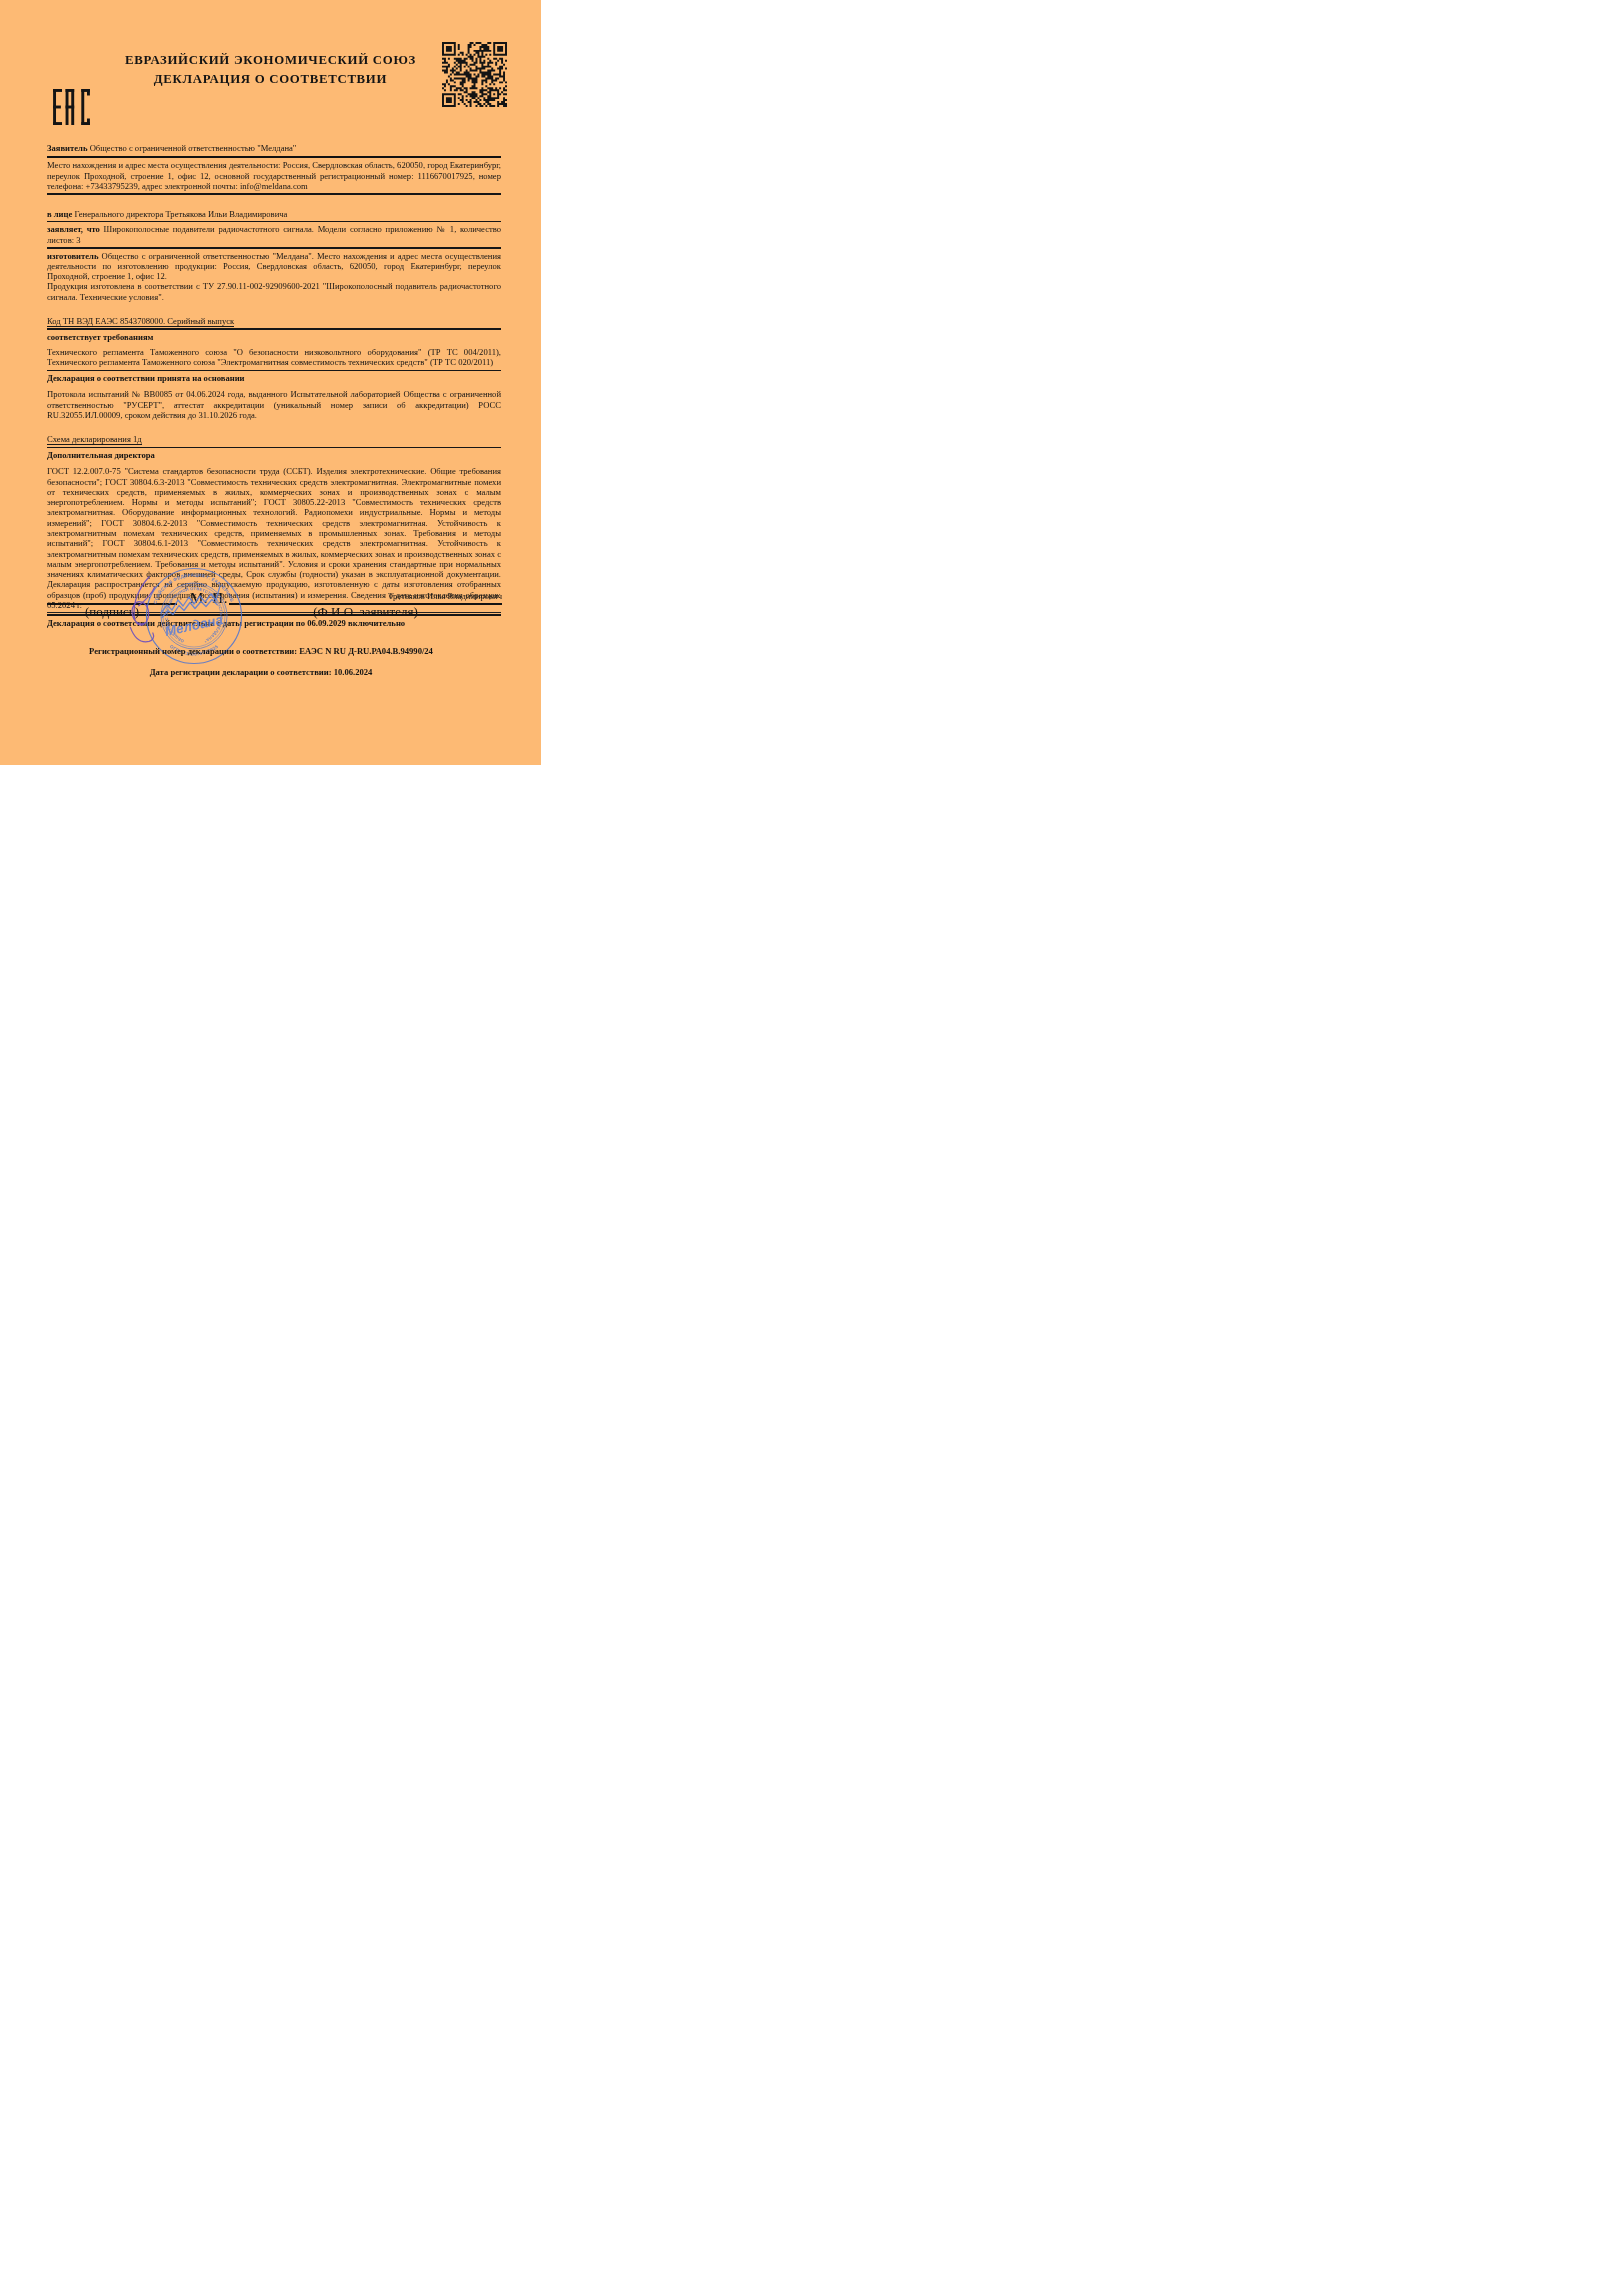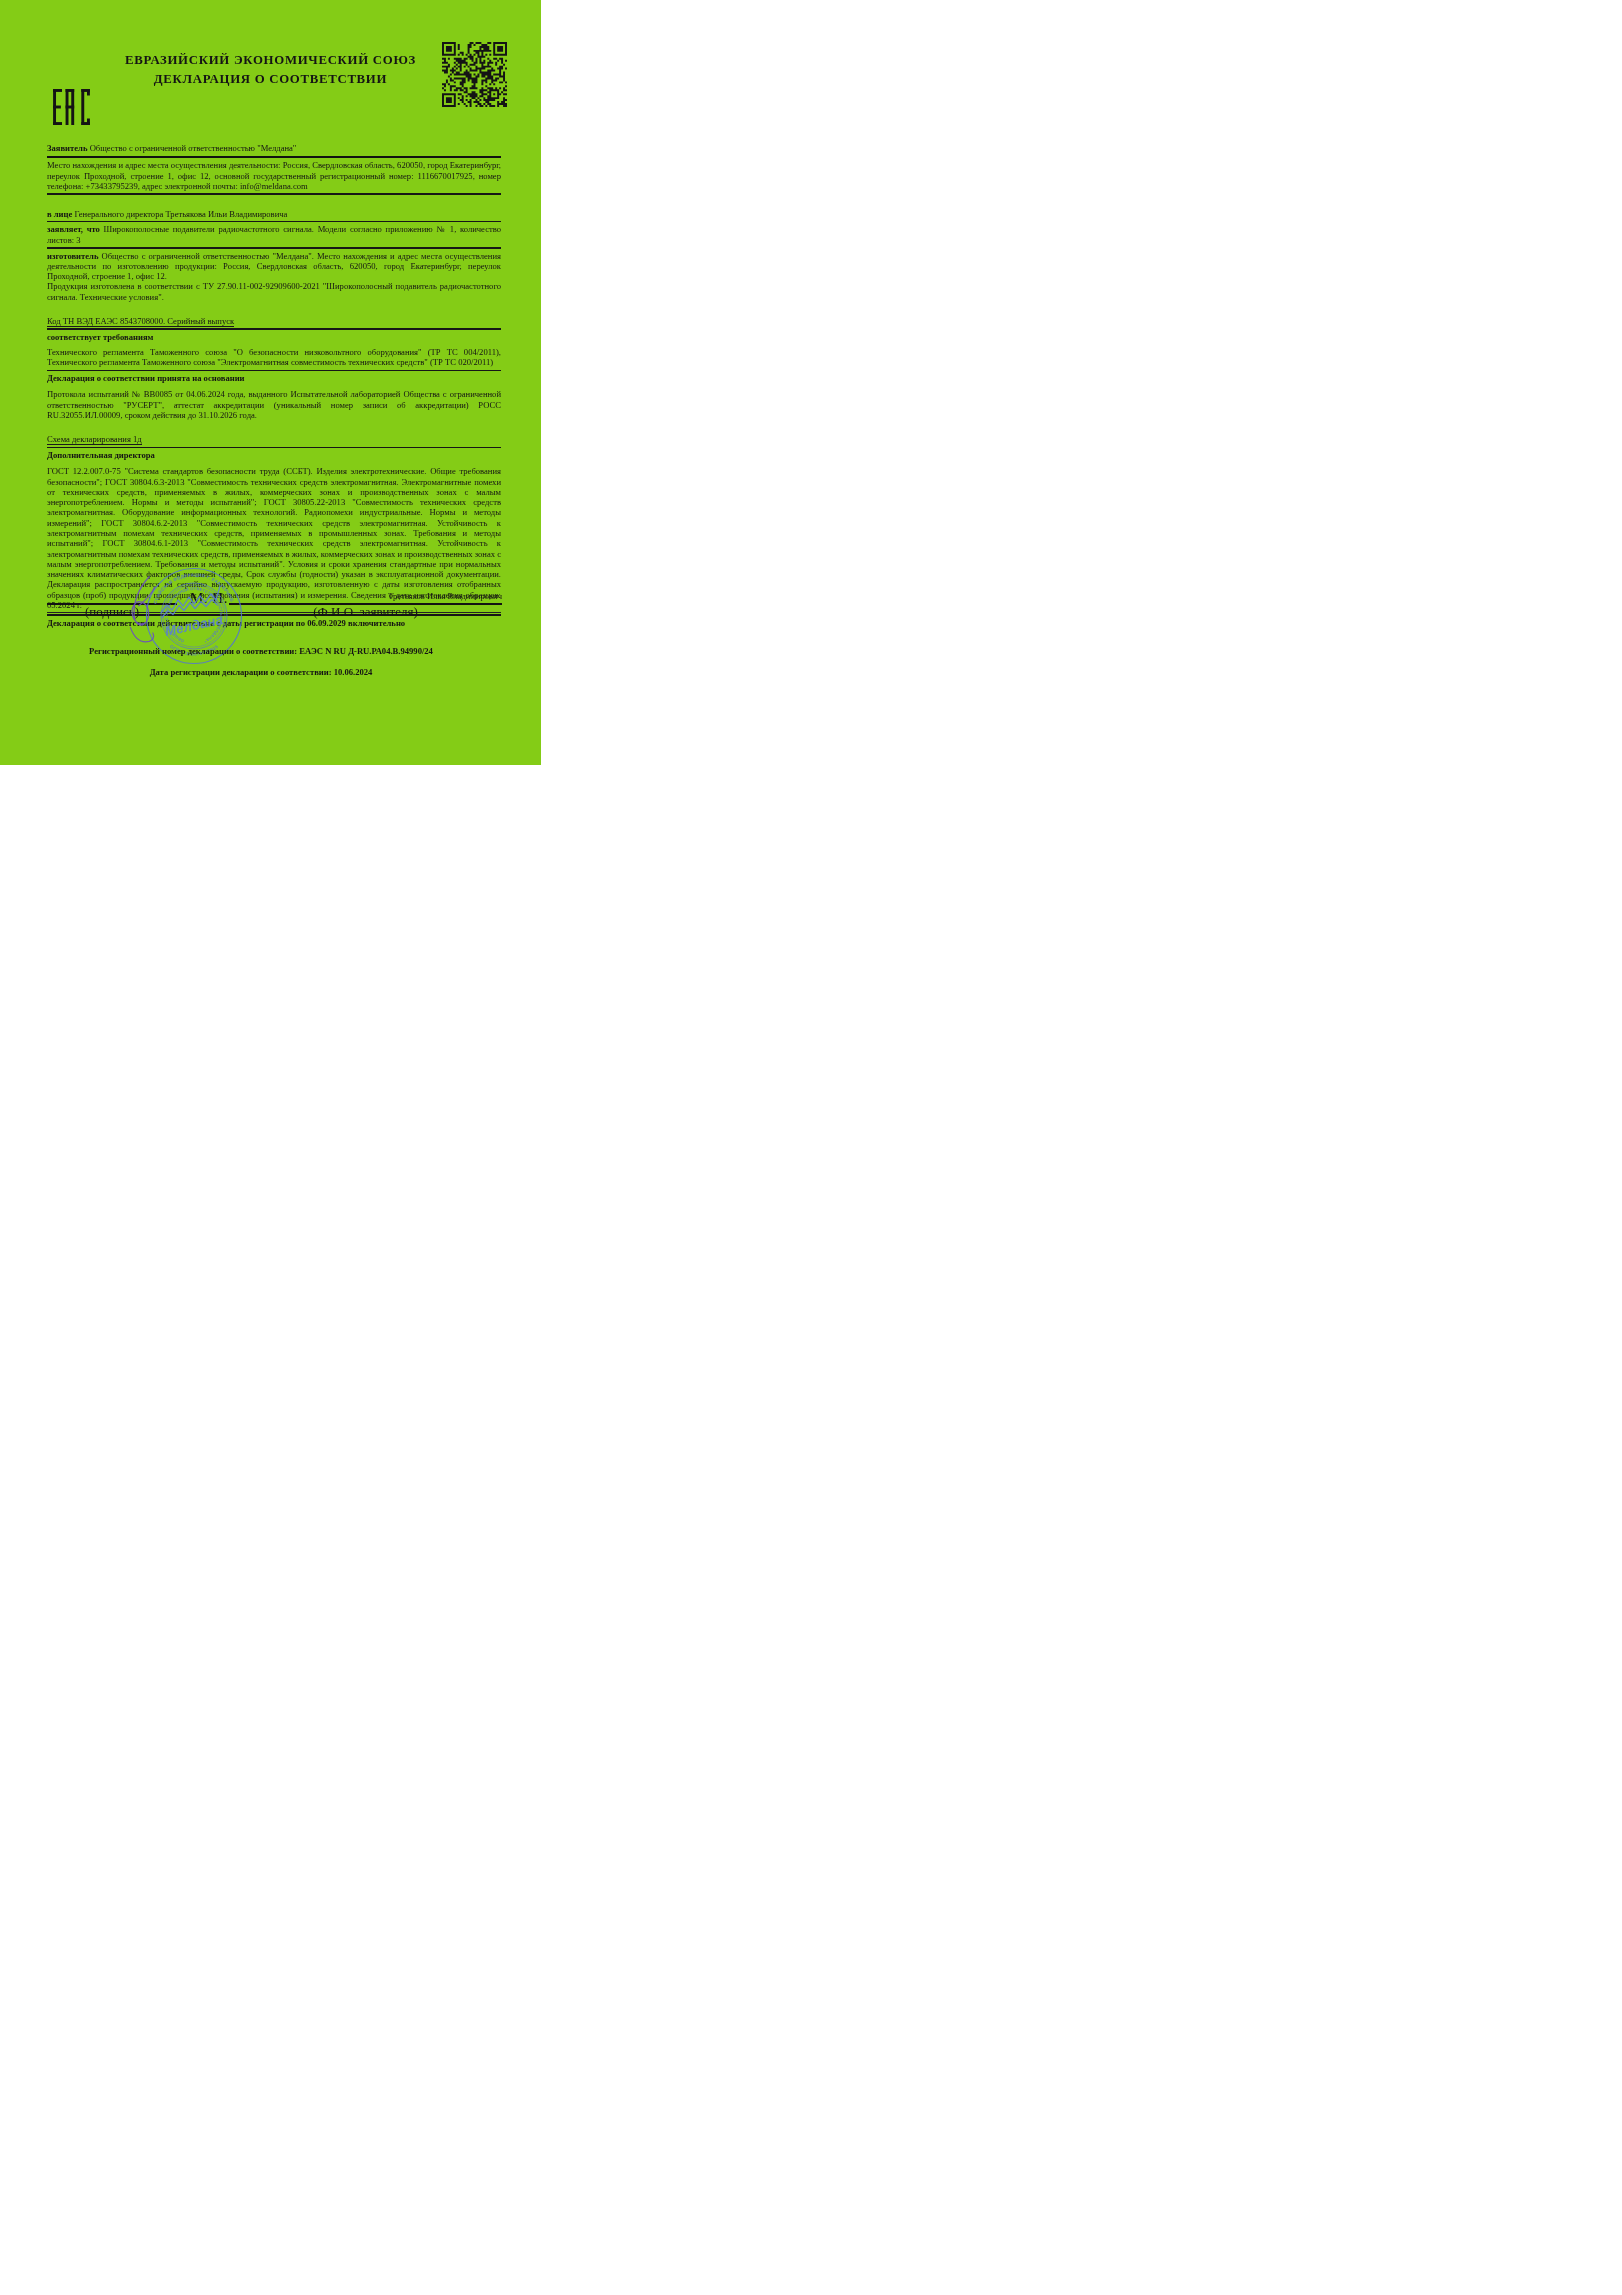--- a/index.html
+++ b/index.html
@@ -1,16 +1,16 @@
 <!DOCTYPE html>
 <html style="font-size:7.9px"><head>
 <meta charset="utf-8">
 <style>
   html,body{margin:0;padding:0;background:#ffffff;}
-  .page{position:relative;width:541px;height:765px;background:#84cc16;overflow:hidden;
+  .page{position:relative;width:541px;height:765px;background:#fdba74;overflow:hidden;
         font-family:"Liberation Serif","DejaVu Serif",serif;color:#141414;
         font-size:8.6px;line-height:10.3px;}
   .title{position:absolute;left:0;right:0;top:51px;text-align:center;
          font-weight:bold;font-size:12.8px;line-height:18.7px;letter-spacing:0.7px;}
   .eac{position:absolute;left:53px;top:89px;width:37px;height:36px;}
   .qr{position:absolute;left:442px;top:42px;width:65px;height:65px;}
   .content{position:absolute;left:47px;top:129px;width:454px;}
   p{margin:0;text-align:justify;}
   .nojust{text-align:left;margin-top:14px;}
   b{font-weight:bold;}

